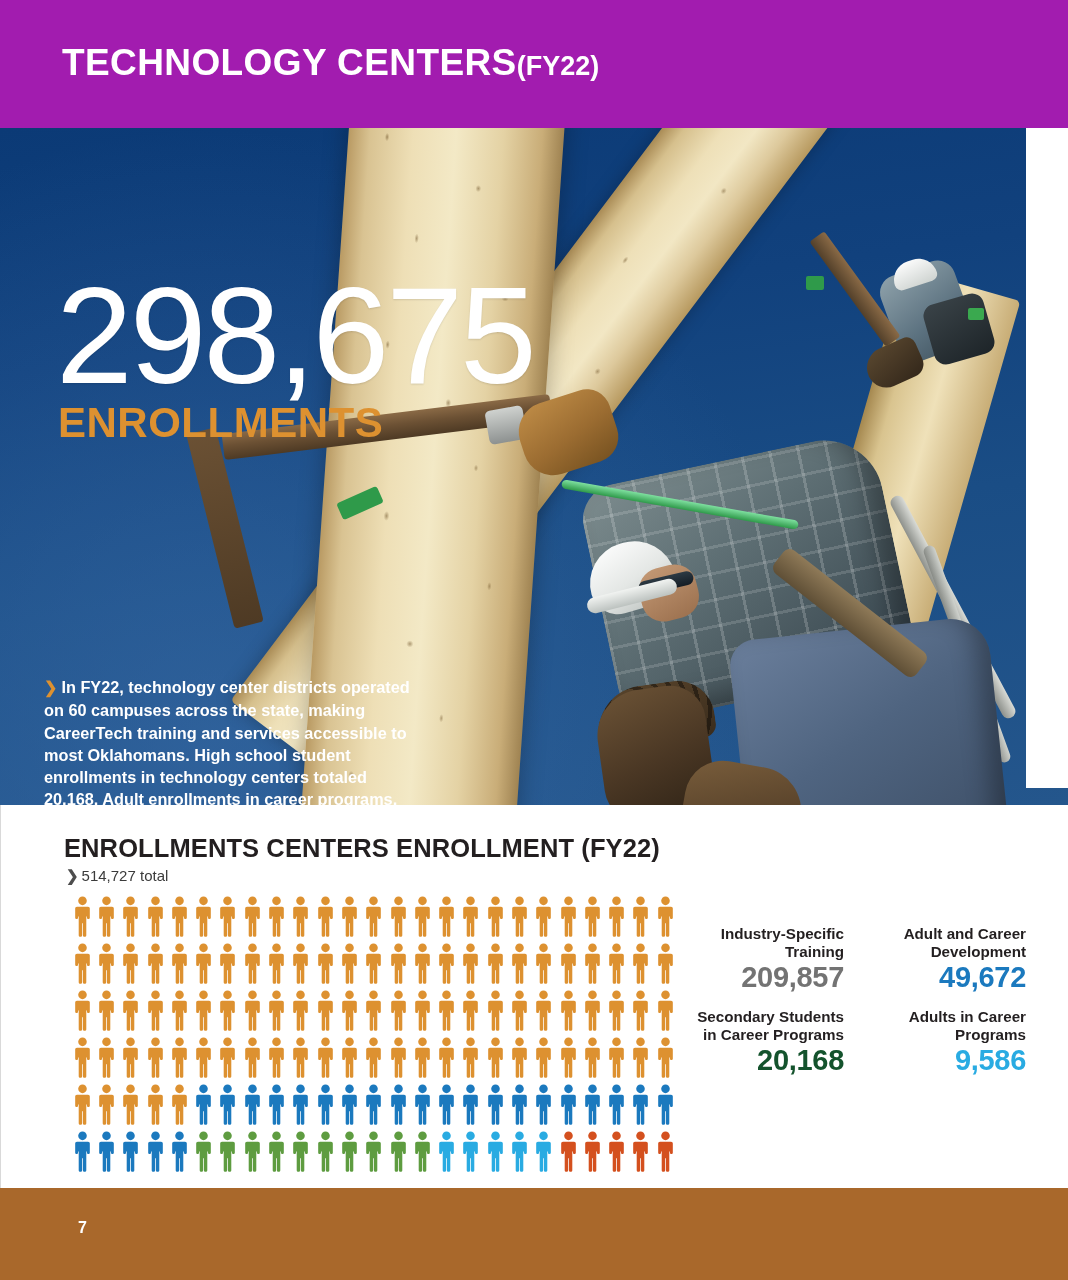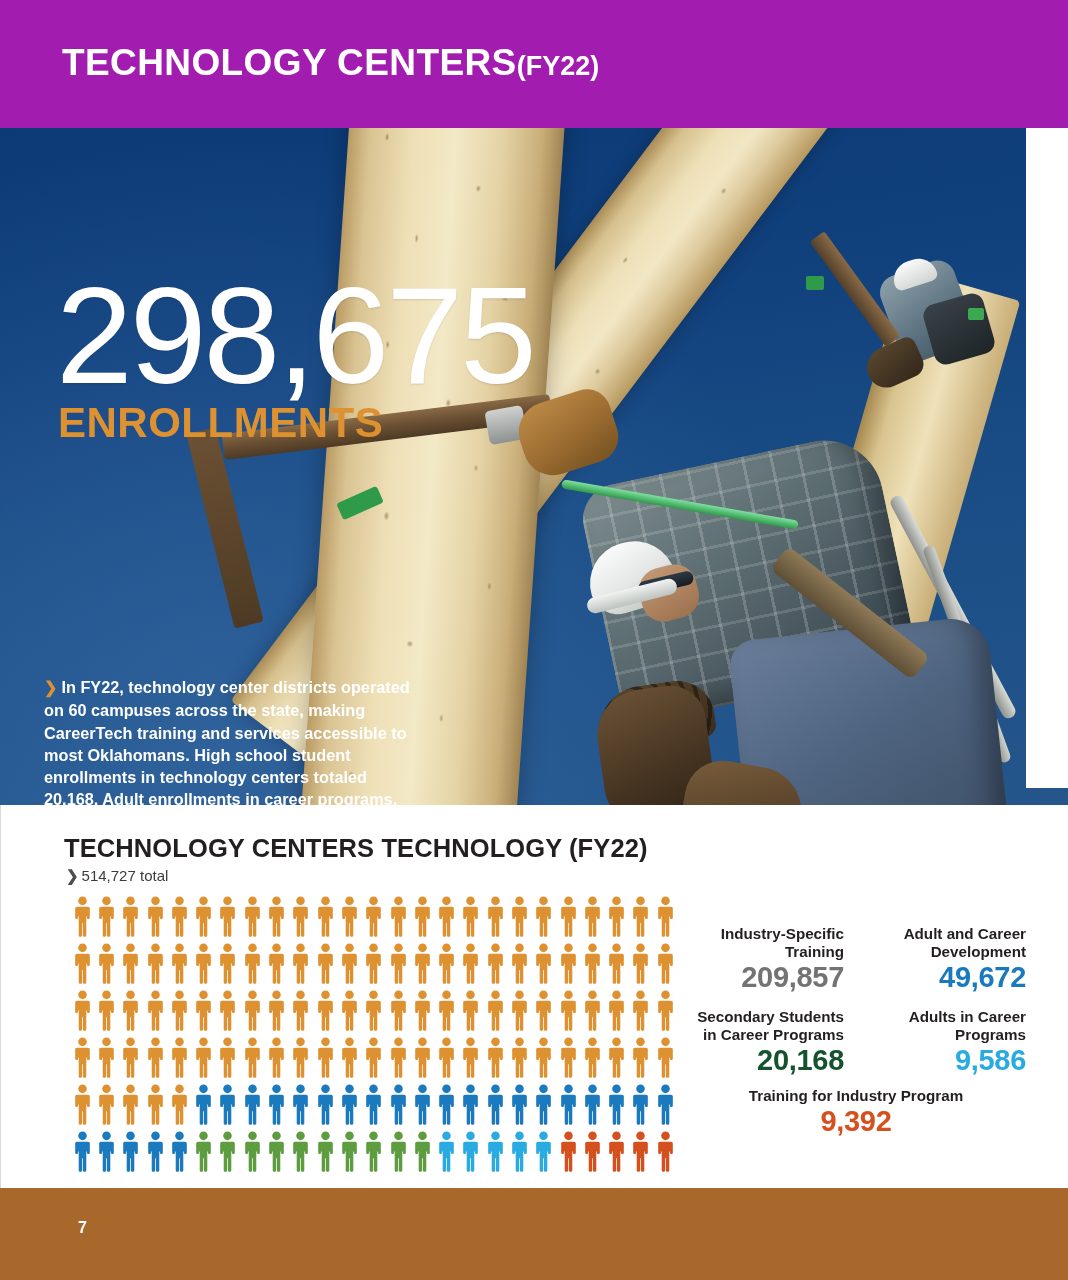--- a/index.html
+++ b/index.html
@@ -606,21 +606,21 @@
     <div class="enrollments-label">ENROLLMENTS</div>
 
     <div class="hero-body">
       <span class="bullet">❯</span><span>In FY22, technology center districts operated on 60 campuses across the state, making CareerTech training and services accessible to most Oklahomans. High school student enrollments in technology centers totaled 20,168. Adult enrollments in career programs, industry-specific training, adult and career development and the Training for Industry Program were 278,507.</span>
     </div>
   </div>
 
   <div class="chart-section"></div>
   <div class="edge-rule-left"></div>
 
-  <div class="chart-title">TECHNOLOGY CENTERS TECHNOLOGY (FY22)</div>
+  <div class="chart-title">ENROLLMENTS CENTERS ENROLLMENT (FY22)</div>
   <div class="chart-subtitle">
     <span class="bullet">❯</span><span>514,727 total</span>
   </div>
 
   <div class="picto-grid" id="picto-grid">
       <div class="picto-cell" title="Industry-Specific Training">
         <svg viewBox="0 0 20 44" xmlns="http://www.w3.org/2000/svg">
           <circle cx="10" cy="5" r="4.5" fill="#DD9130"></circle>
           <path d="M4.2 11.2h11.6c1.1 0 1.9.8 1.9 1.9v9.6c0 .9-.7 1.5-1.5 1.5s-1.5-.6-1.5-1.5v-1.1h-.7v19.5c0 1-.8 1.8-1.8 1.8s-1.8-.8-1.8-1.8V28.6h-.8v12.5c0 1-.8 1.8-1.8 1.8s-1.8-.8-1.8-1.8V21.6h-.7v1.1c0 .9-.7 1.5-1.5 1.5s-1.5-.6-1.5-1.5v-9.6c0-1.1.8-1.9 1.9-1.9z" fill="#DD9130"></path>
         </svg>
@@ -1537,22 +1537,18 @@
         <div class="stat-box">
           <div class="stat-label">Secondary Students<br>in Career Programs</div>
           <div class="stat-value" style="color:#14532d">20,168</div>
         </div>
         <div class="stat-box">
           <div class="stat-label">Adults in Career<br>Programs</div>
           <div class="stat-value" style="color:#29ABE2">9,586</div>
         </div>
       </div>
       <div class="stats-sep-sm"></div>
-      <div class="stat-box-wide">
-        <div class="stat-label">Training for Industry Program</div>
-        <div class="stat-value" style="color:#D4501E">9,392</div>
-      </div>
     </div>
 
   <div class="footer-band"></div>
   <div class="footer-page">7</div>
 
 </div>
 
 </body></html>

